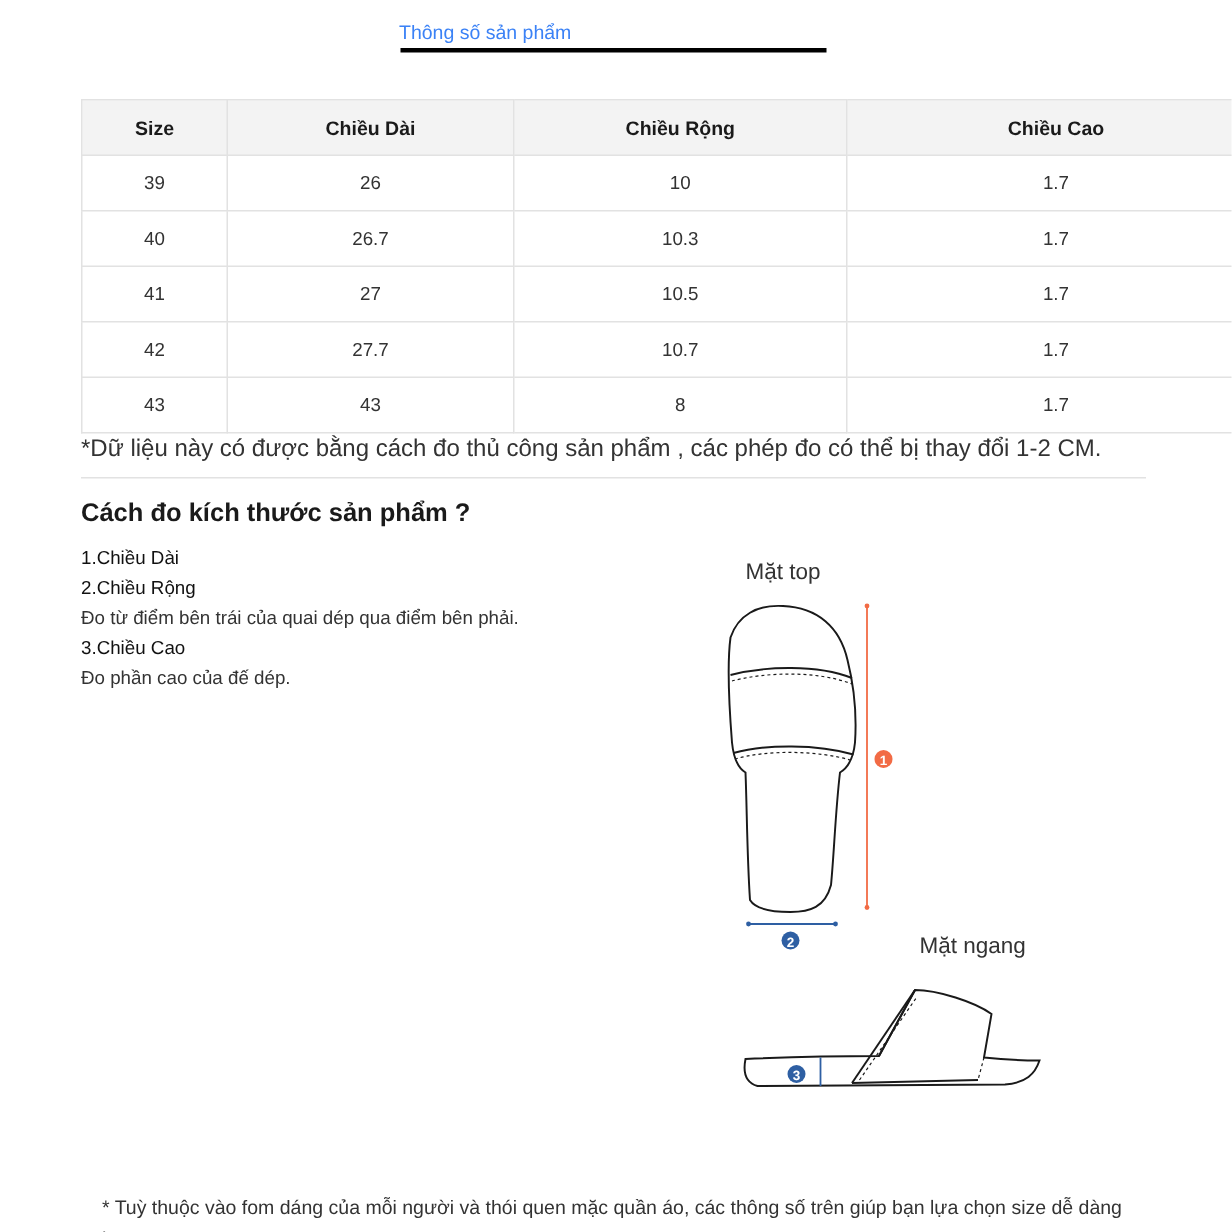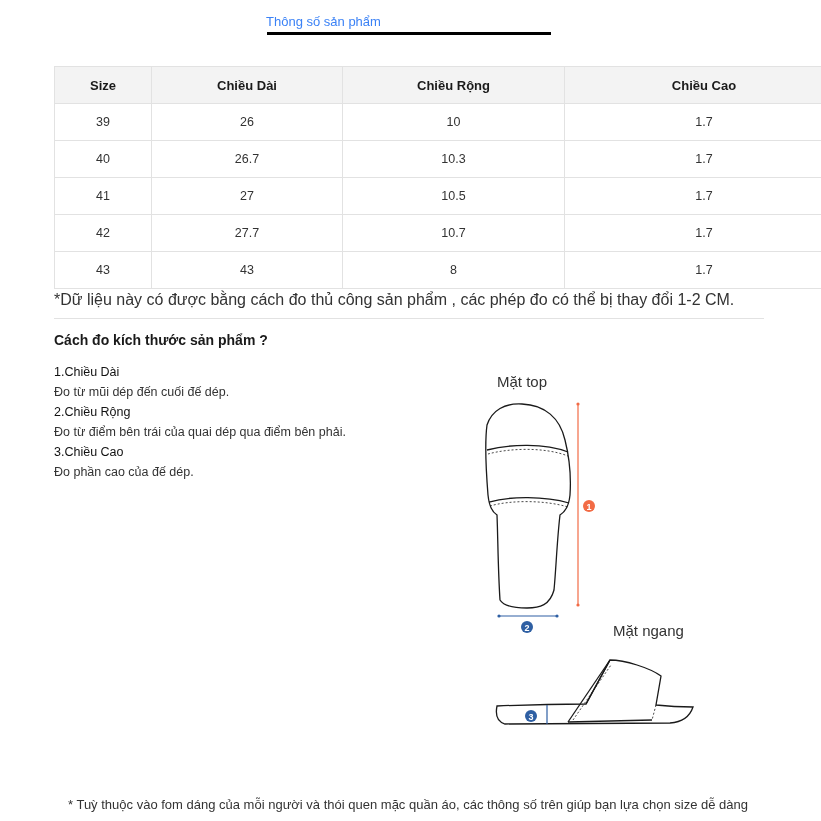--- a/index.html
+++ b/index.html
@@ -67,21 +67,21 @@
       left: 54px;
       top: 318px;
       width: 710px;
       height: 1px;
       background: #e2e2e2;
     }
     .howto-title {
       position: absolute;
       left: 54px;
       top: 332px;
-      font-size: 14px;
+      font-size: 17px;
       font-weight: bold;
       color: #1a1a1a;
     }
     .steps {
       position: absolute;
       left: 54px;
       top: 362px;
       font-size: 12.5px;
       line-height: 20px;
       color: #333;
@@ -170,21 +170,20 @@
   </tbody>
 </table>
 
 <div class="note1">*Dữ liệu này có được bằng cách đo thủ công sản phẩm , các phép đo có thể bị thay đổi 1-2 CM.</div>
 <div class="divider"></div>
 
 <div class="howto-title">Cách đo kích thước sản phẩm ?</div>
 
 <div class="steps">
   <div class="step-title">1.Chiều Dài</div>
-  <div>Đo từ mũi dép đến cuối đế dép.</div>
   <div class="step-title">2.Chiều Rộng</div>
   <div>Đo từ điểm bên trái của quai dép qua điểm bên phải.</div>
   <div class="step-title">3.Chiều Cao</div>
   <div>Đo phần cao của đế dép.</div>
 </div>
 
 <div class="label-top">Mặt top</div>
 <div class="label-side">Mặt ngang</div>
 
 <svg class="diagram" viewBox="470 365 260 380" xmlns="http://www.w3.org/2000/svg">

